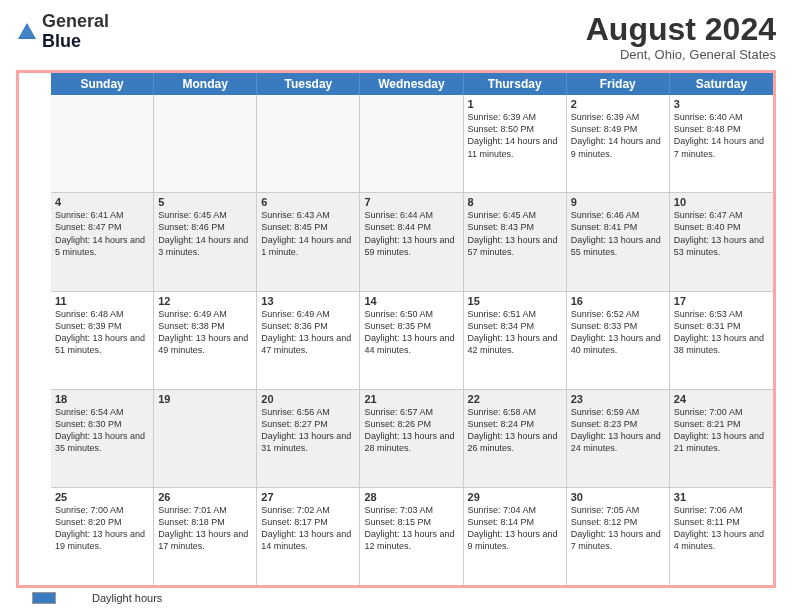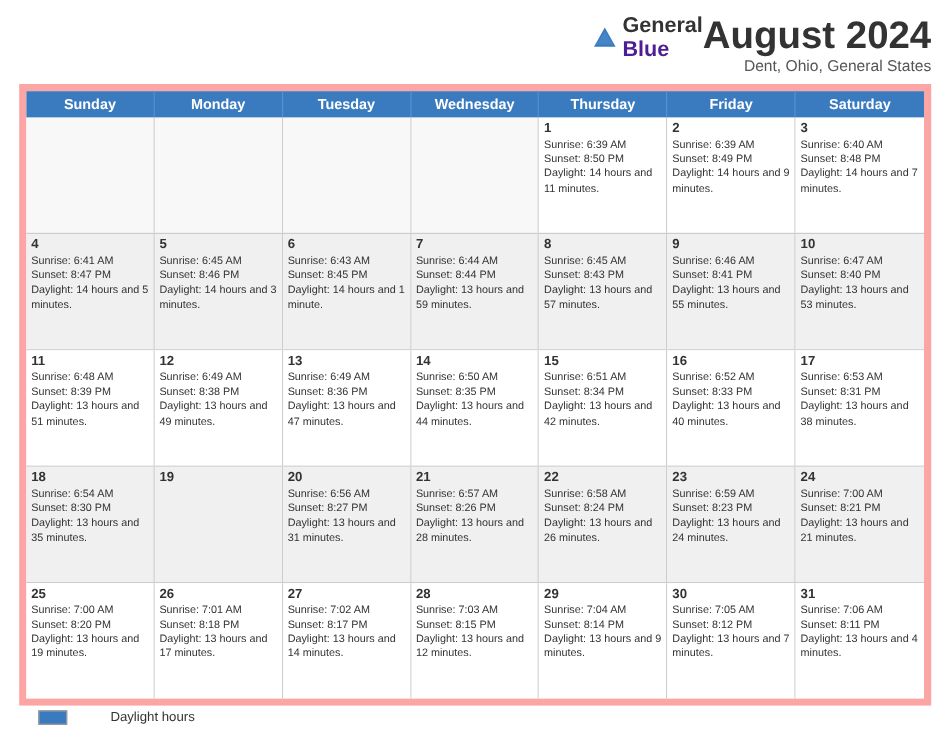--- a/index.html
+++ b/index.html
@@ -12,36 +12,36 @@
     }
     .page {
       width: 792px;
       height: 612px;
       padding: 12px 16px 8px 16px;
       display: flex;
       flex-direction: column;
     }
     .header {
       display: flex;
-      justify-content: flex-end;
+      justify-content: space-between;
       align-items: flex-start;
       margin-bottom: 8px;
     }
     .logo {
       display: flex;
       align-items: center;
       gap: 4px;
     }
     .logo-text {
       font-size: 18px;
       font-weight: bold;
       line-height: 1.1;
     }
     .logo-general { color: #333; }
-    .logo-blue { color: #4c1d95; }
+    .logo-blue { color: #0f172a; }
     .logo-icon {
       width: 22px;
       height: 22px;
     }
     .title-block {
       text-align: right;
     }
     .month-title {
       font-size: 32px;
       font-weight: bold;
@@ -49,21 +49,22 @@
       line-height: 1.1;
     }
     .location {
       font-size: 13px;
       color: #555;
     }
     .calendar {
       flex: 1;
       display: flex;
       flex-direction: column;
-      border: 6px solid #fca5a5;
+      border: 3px solid #fca5a5;
+      padding-left: 32px;
     }
     .cal-header {
       display: grid;
       grid-template-columns: repeat(7, 1fr);
       background: #3a7bbf;
     }
     .cal-header-cell {
       color: #fff;
       font-size: 12px;
       font-weight: bold;

